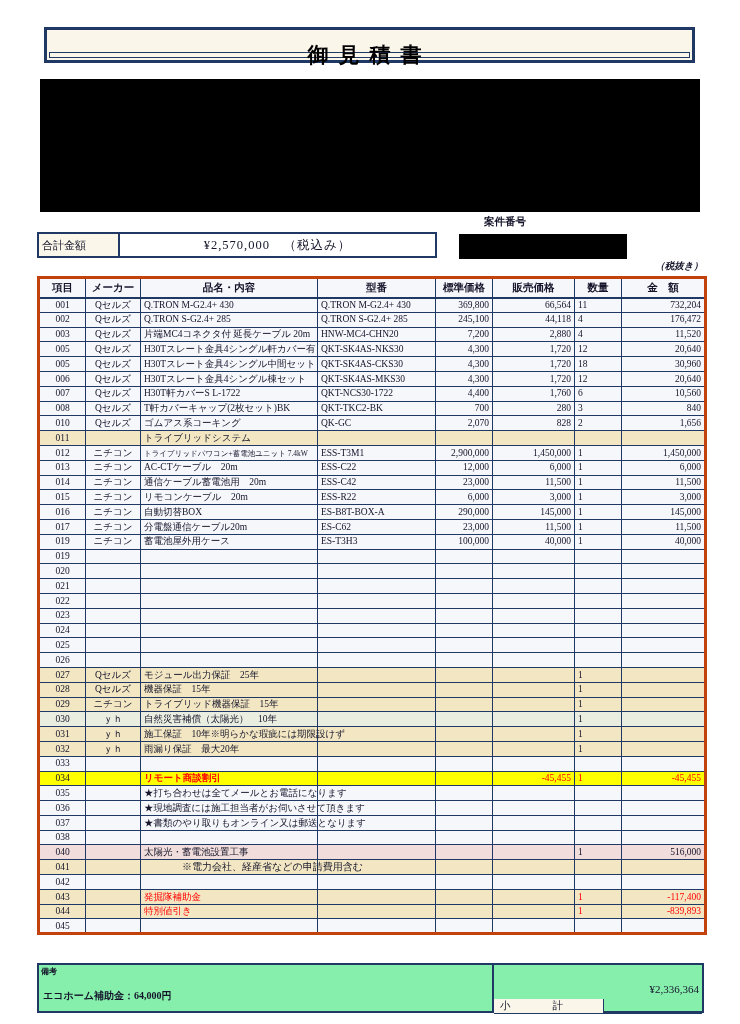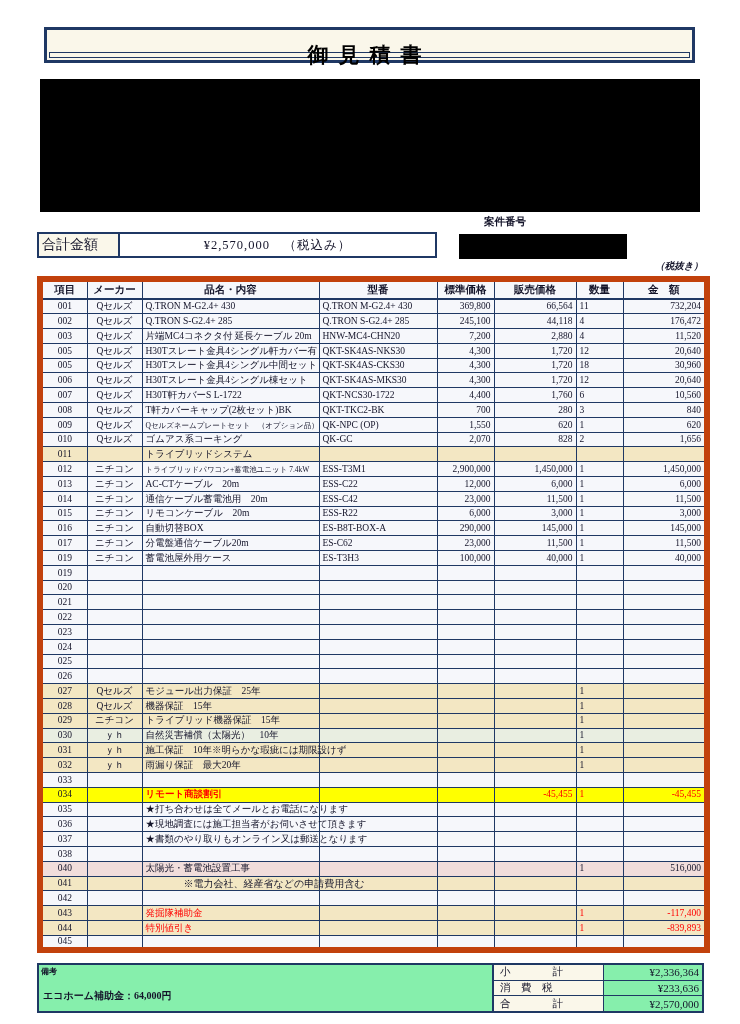--- a/index.html
+++ b/index.html
@@ -16,30 +16,30 @@
   
   .redact-1{position:absolute;left:40px;top:79px;width:660px;height:133px;background:#000;}
   .redact-2{position:absolute;left:459px;top:234px;width:168px;height:25px;background:#000;}
 
   .case-label{position:absolute;left:484px;top:215px;font-size:10.5px;font-weight:bold;}
 
   
   .total-box{position:absolute;left:37px;top:232px;width:400px;height:26px;
              border:2px solid #1f3864;box-sizing:border-box;display:flex;background:#fff;}
   .total-label{width:81px;background:#faf7ea;border-right:2px solid #1f3864;
-               font-size:14px;display:flex;align-items:center;padding-left:3px;box-sizing:border-box;}
+               font-size:11px;display:flex;align-items:center;padding-left:3px;box-sizing:border-box;}
   .total-value{flex:1;display:flex;align-items:center;justify-content:center;
                font-size:12.5px;letter-spacing:1px;}
 
   .tax-note{position:absolute;left:603px;top:260px;width:100px;text-align:right;
             font-size:9.5px;font-style:italic;font-weight:bold;}
 
   
   .items{position:absolute;left:37px;top:276px;width:667px;border-collapse:collapse;
-         table-layout:fixed;border:6px solid #c2410c;padding-left:31px;}
+         table-layout:fixed;border:3px solid #c2410c;padding-left:31px;}
   .items th,.items td{border:1px solid #1f3864;padding:0 3px;box-sizing:border-box;
                       font-size:9.5px;line-height:1.1;overflow:visible;white-space:nowrap;
                       background:#f6f7fb;}
   .items thead tr{height:20px;}
   .items th{font-size:10.5px;font-weight:bold;text-align:center;border-bottom:2px solid #1f3864;}
   .items tbody tr{height:14.8px;}
   .c-no{text-align:center;}
   .c-maker{text-align:center;}
   .c-name{text-align:left;}
   .c-name span{display:inline-block;white-space:nowrap;}
@@ -61,21 +61,21 @@
   .summary{position:absolute;left:37px;top:963px;width:667px;height:50px;
            border:2px solid #1f3864;box-sizing:border-box;display:flex;background:#86efac;}
   .remarks{width:455px;border-right:2px solid #1f3864;box-sizing:border-box;position:relative;}
   .remarks-label{position:absolute;left:2px;top:1px;font-size:8px;font-weight:bold;}
   .remarks-text{position:absolute;left:4px;top:24px;font-size:10px;font-weight:bold;}
   .totals{flex:1;display:flex;flex-direction:column;}
   .totals-row{flex:1;display:flex;border-bottom:1px solid #1f3864;}
   .totals-row:last-child{border-bottom:none;}
   .totals-label{width:110px;background:#faf7ea;border-right:1.5px solid #1f3864;
                 box-sizing:border-box;font-size:10.5px;display:flex;align-items:center;
-                padding-left:6px;}
+                padding-left:6px;margin-top:34px;}
   .totals-value{flex:1;display:flex;align-items:center;justify-content:flex-end;
                 padding-right:3px;font-size:11px;}
 </style>
 </head>
 <body>
 
 <div class="page">
 
   <div class="title-box">
     <div class="title-inner">御見積書</div>
@@ -191,30 +191,20 @@
           <td class="c-no"><span>008</span></td>
           <td class="c-maker"><span>Qセルズ</span></td>
           <td class="c-name"><span>T軒カバーキャップ(2枚セット)BK</span></td>
           <td class="c-model"><span>QKT-TKC2-BK</span></td>
           <td class="c-std"><span>700</span></td>
           <td class="c-sale"><span>280</span></td>
           <td class="c-qty"><span>3</span></td>
           <td class="c-amt"><span>840</span></td>
         </tr>
         <tr class="">
-          <td class="c-no"><span>009</span></td>
-          <td class="c-maker"><span>Qセルズ</span></td>
-          <td class="c-name small"><span>Qセルズネームプレートセット　（オプション品）</span></td>
-          <td class="c-model"><span>QK-NPC (OP)</span></td>
-          <td class="c-std"><span>1,550</span></td>
-          <td class="c-sale"><span>620</span></td>
-          <td class="c-qty"><span>1</span></td>
-          <td class="c-amt"><span>620</span></td>
-        </tr>
-        <tr class="">
           <td class="c-no"><span>010</span></td>
           <td class="c-maker"><span>Qセルズ</span></td>
           <td class="c-name"><span>ゴムアス系コーキング</span></td>
           <td class="c-model"><span>QK-GC</span></td>
           <td class="c-std"><span>2,070</span></td>
           <td class="c-sale"><span>828</span></td>
           <td class="c-qty"><span>2</span></td>
           <td class="c-amt"><span>1,656</span></td>
         </tr>
         <tr class="cream">

